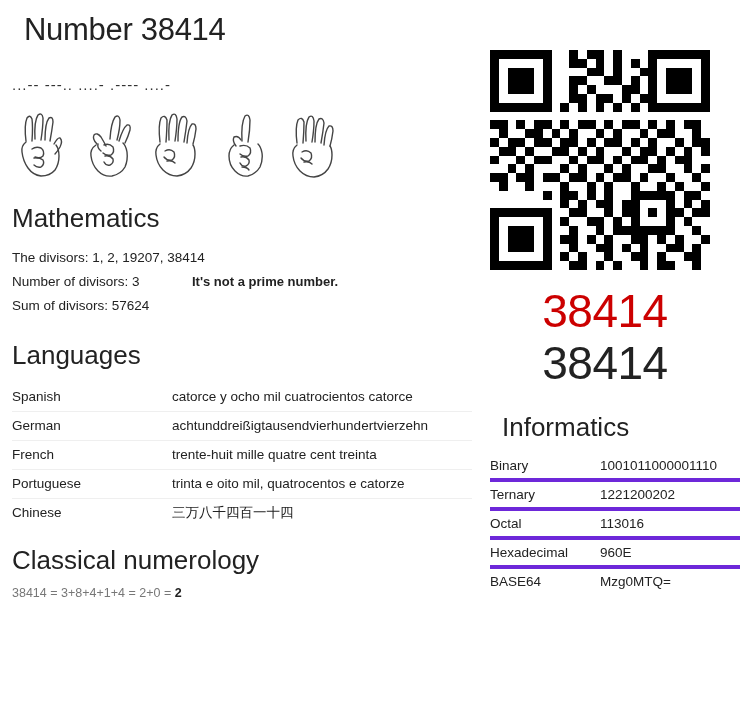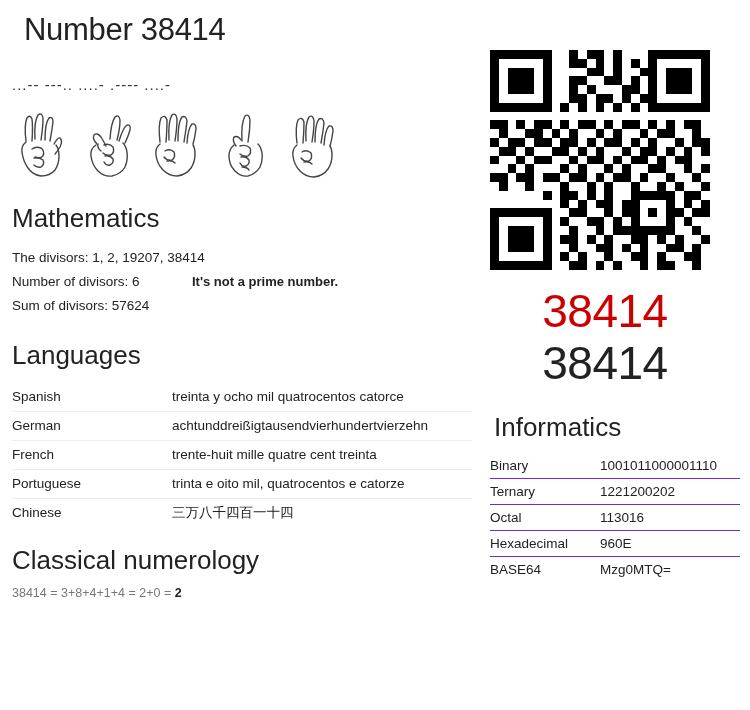--- a/index.html
+++ b/index.html
@@ -161,31 +161,31 @@
     font-weight: normal;
     text-align: center;
     width: 230px;
     margin-top: -2px;
     letter-spacing: -0.5px;
   }
   .informatics-title {
     font-size: 26px;
     font-weight: normal;
     color: #222;
-    margin: 22px 0 10px 4px;
+    margin: 22px 0 10px 12px;
   }
   table.info {
     border-collapse: collapse;
     width: 250px;
   }
   table.info td {
     font-size: 13.5px;
     color: #222;
     padding: 5px 0;
-    border-bottom: 1px solid #6d28d9;
+    border-bottom: 4px solid #6d28d9;
   }
   table.info td.iname { width: 110px; }
   table.info td.ival { text-align: left; }
   table.info tr:last-child td { border-bottom: none; }
 </style>
 </head>
 <body>
 
 <div class="page">
 
@@ -266,32 +266,32 @@
           </g>
         </svg>
       </div>
 
     </div>
 
     <h2 class="section">Mathematics</h2>
 
     <div class="math-line">The divisors: 1, 2, 19207, 38414</div>
     <div class="math-line math-inline">
-      <span class="nd">Number of divisors: 6</span>
+      <span class="nd">Number of divisors: 3</span>
       <span class="notprime">It's not a prime number.</span>
     </div>
     <div class="math-line">Sum of divisors: 57624</div>
 
     <h2 class="section">Languages</h2>
 
     <table class="lang">
       <tbody>
         <tr>
           <td class="lname">Spanish</td>
-          <td>treinta y ocho mil quatrocentos catorce</td>
+          <td>catorce y ocho mil cuatrocientos catorce</td>
         </tr>
         <tr>
           <td class="lname">German</td>
           <td>achtunddreißigtausendvierhundertvierzehn</td>
         </tr>
         <tr>
           <td class="lname">French</td>
           <td>trente-huit mille quatre cent treinta</td>
         </tr>
         <tr>

